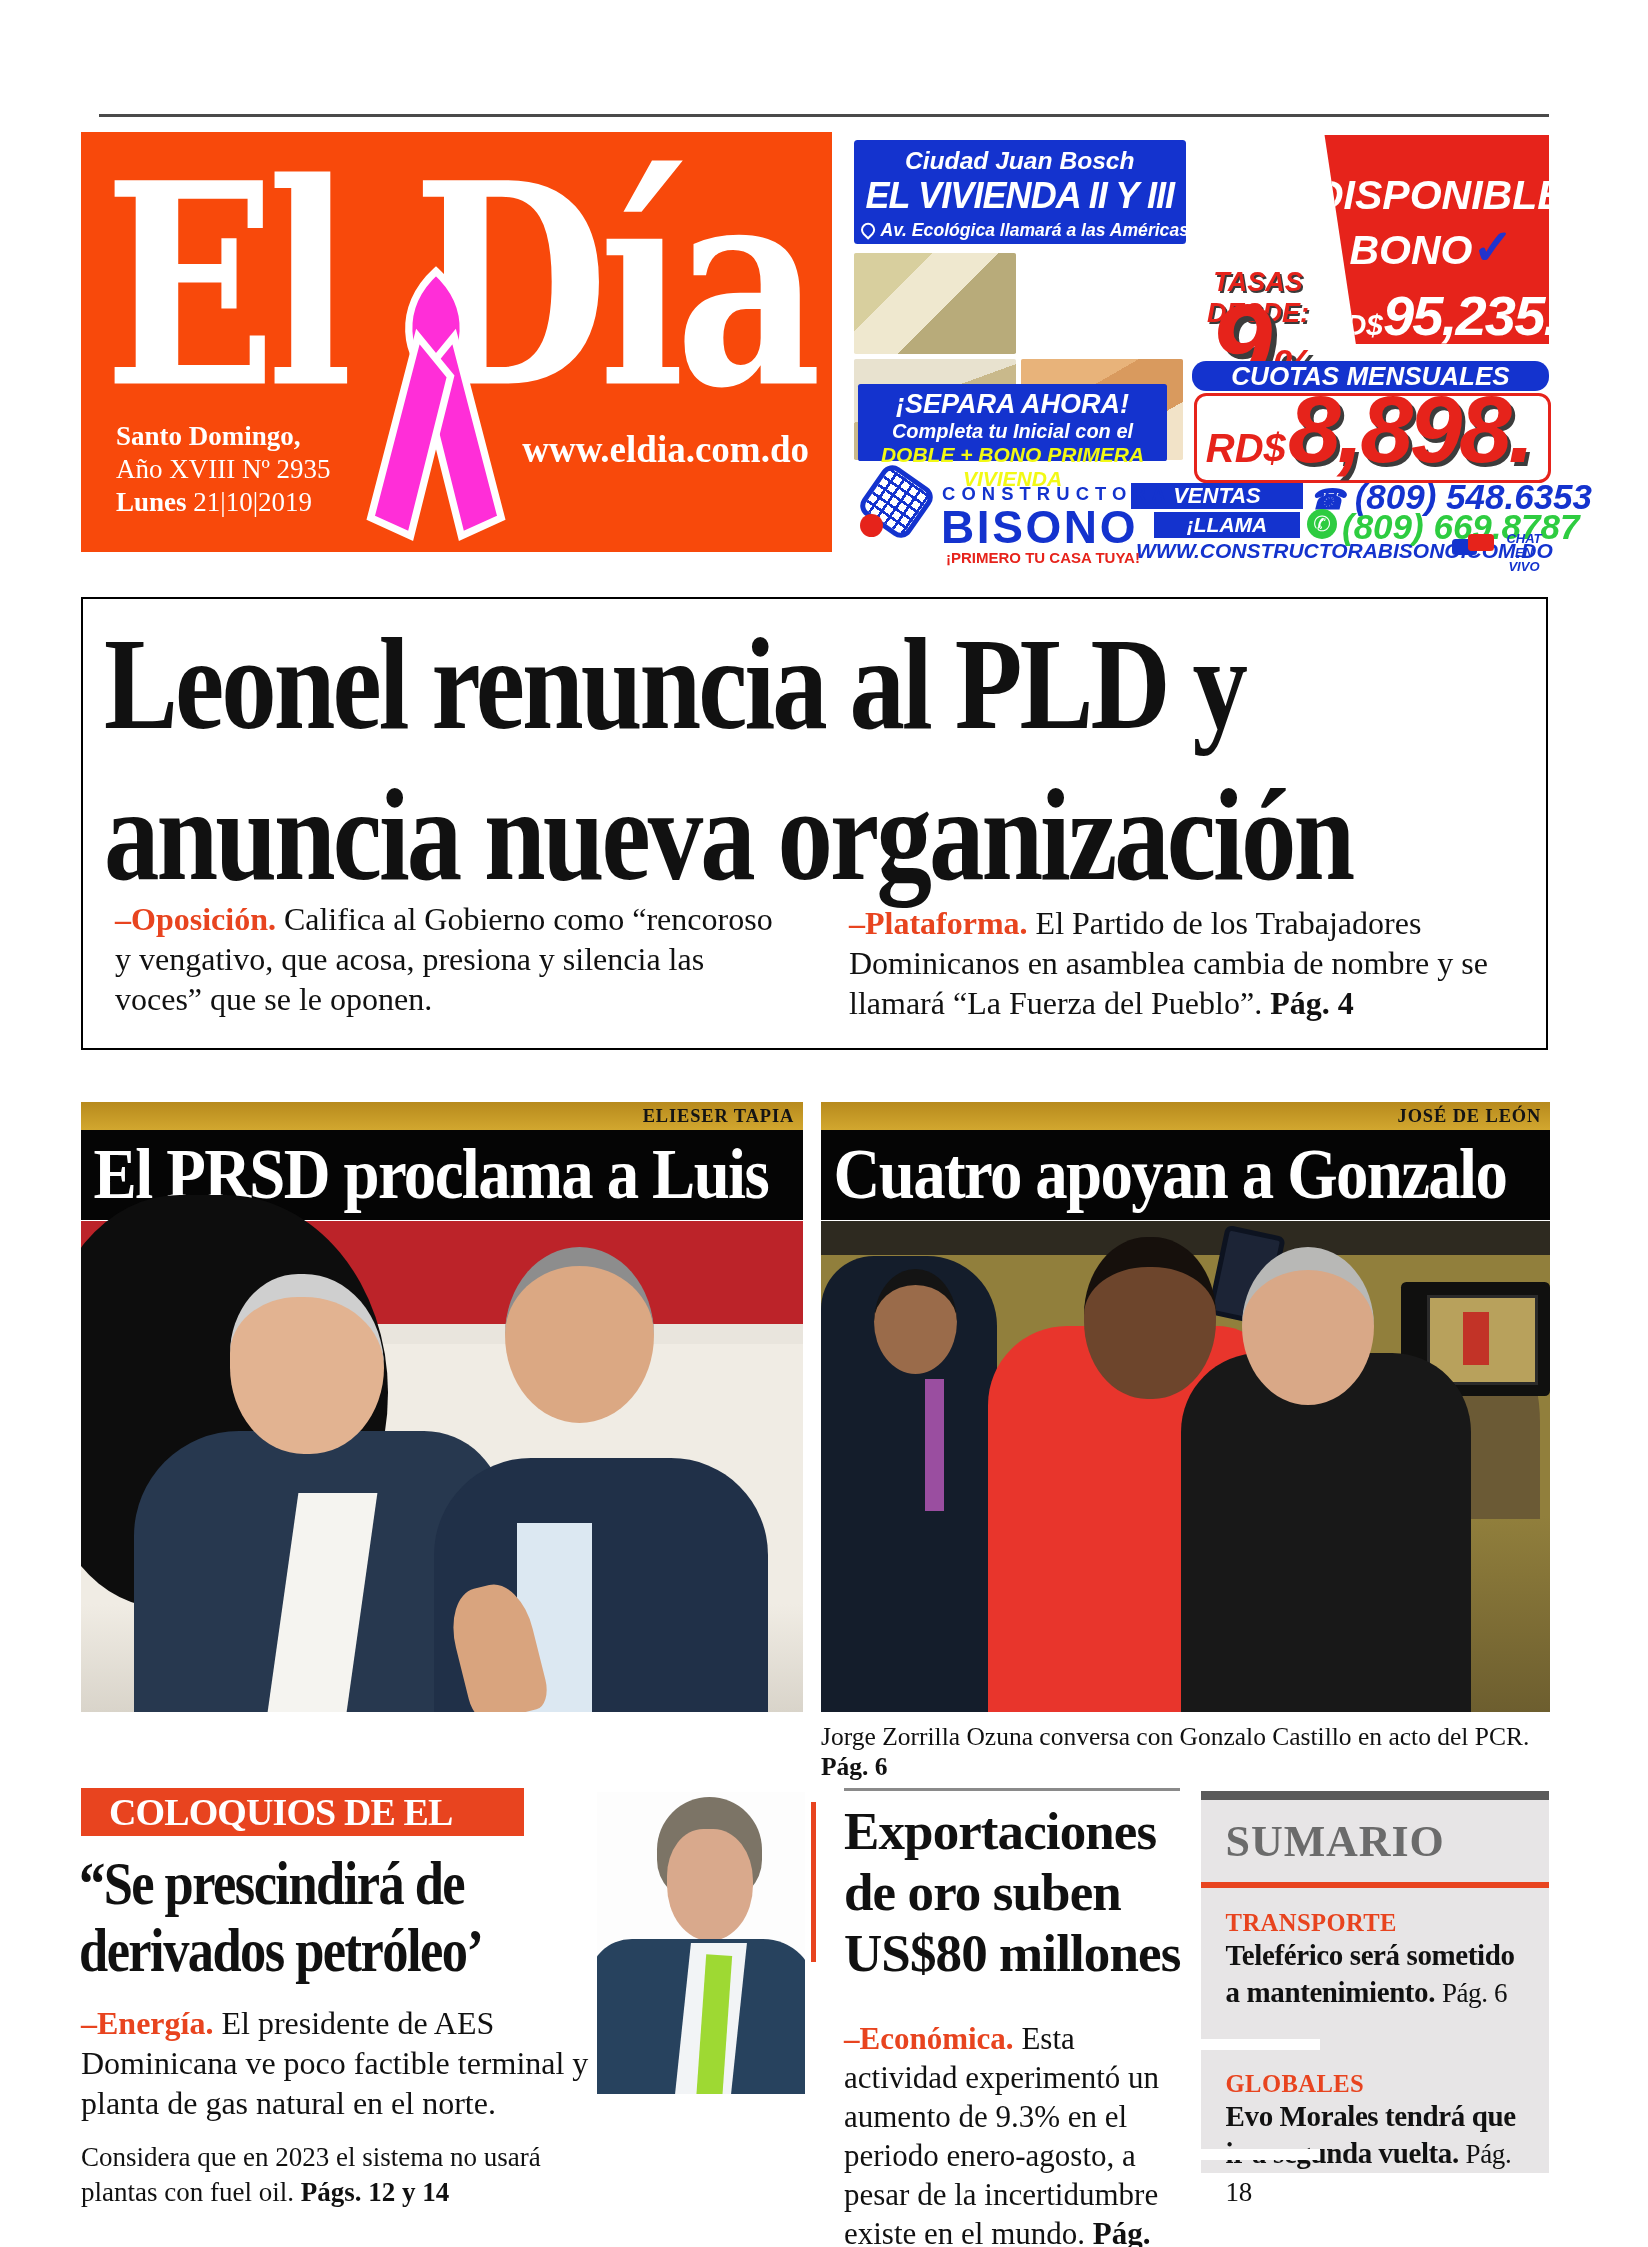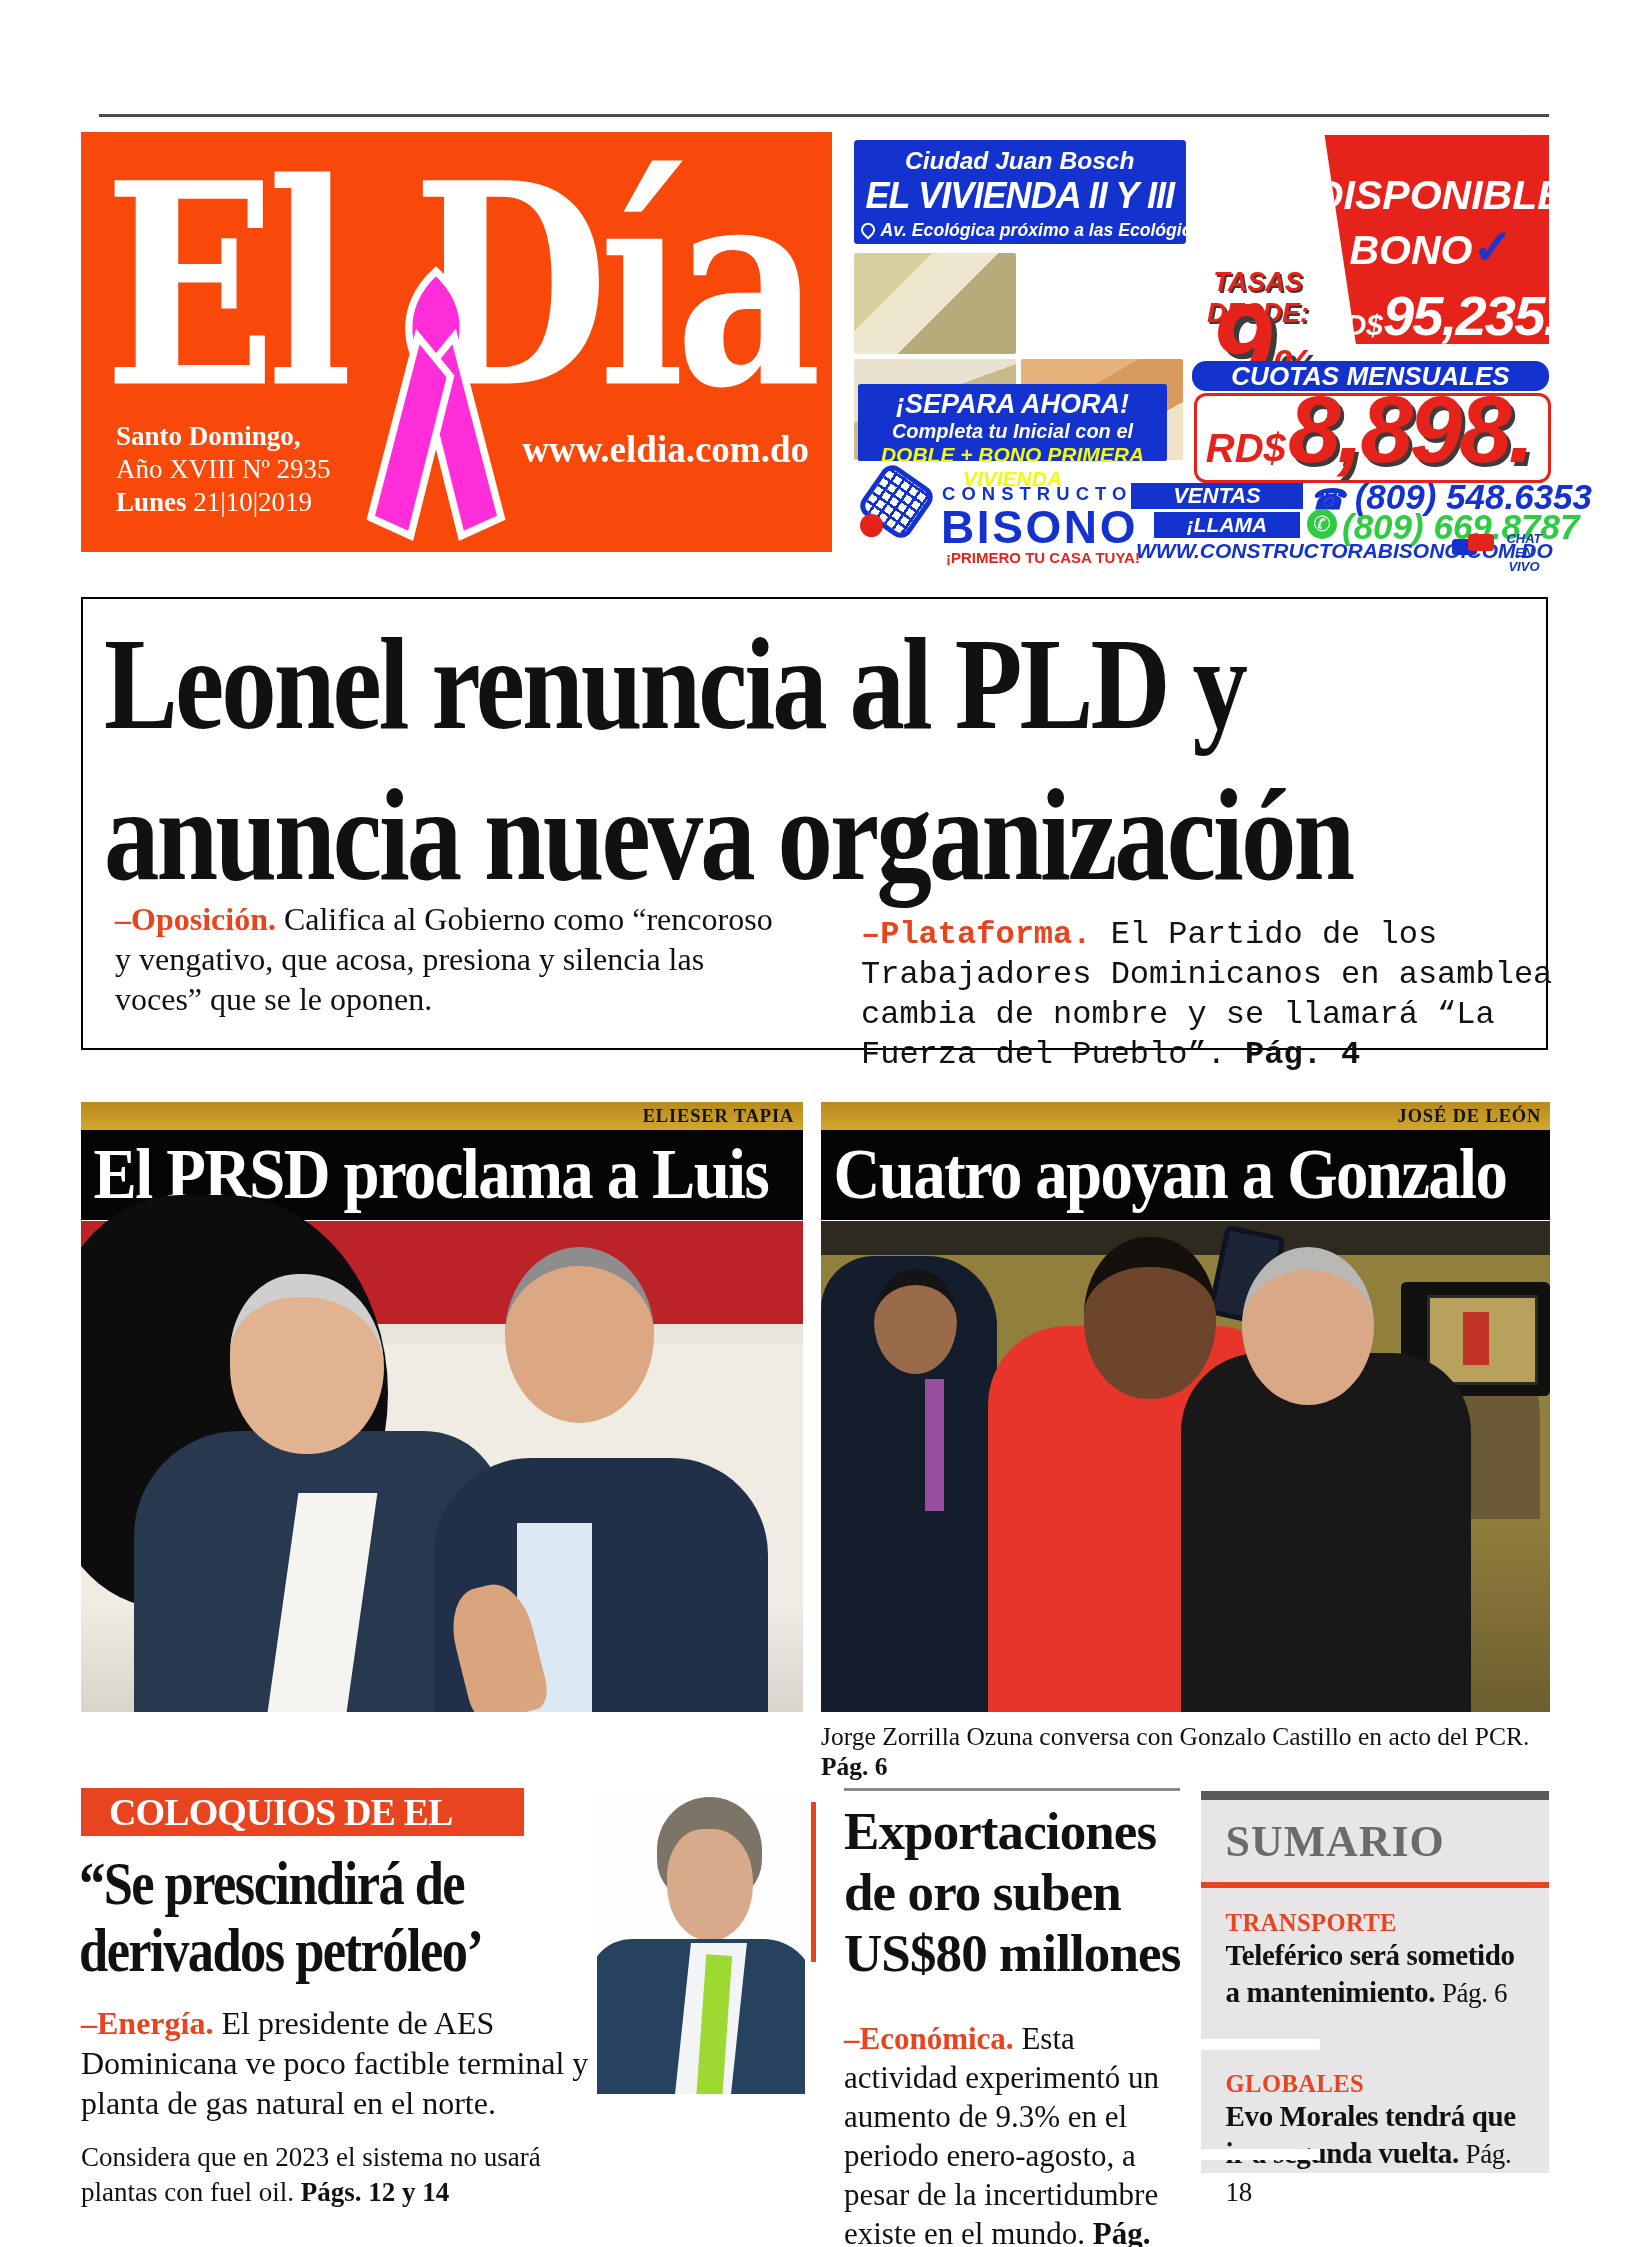--- a/index.html
+++ b/index.html
@@ -212,21 +212,21 @@
     </div>
     <div class="abs masthead-site">www.eldia.com.do</div>
   </header>
 
   <section class="abs ad">
     <div class="abs ad-bluehead">
       <span class="l1">Ciudad Juan Bosch</span>
       <span class="l2">EL VIVIENDA II Y III</span>
       <span class="ad-loc">
         <span class="pin"></span>
-        <span>Av. Ecológica próximo a las Ecológica</span>
+        <span>Av. Ecológica llamará a las Américas</span>
       </span>
     </div>
 
     <div class="abs ad-grid">
       <div class="ph1"></div>
       <div class="ph2"></div>
       <div class="ph3"></div>
       <div class="ph4"></div>
     </div>
 
@@ -277,21 +277,21 @@
   </section>
 
   <section class="abs lead-box">
     <h1 class="abs lead-h" style="margin:0;">
       <span style="display:block">Leonel renuncia al PLD y</span>
       <span style="display:block">anuncia nueva organización</span>
     </h1>
     <p class="abs subhead sub1" style="margin:0;">
       <span class="dash">–</span><span class="tagg">Oposición.</span><span> Califica al Gobierno como “rencoroso y vengativo, que acosa, presiona y silencia las voces” que se le oponen.</span>
     </p>
-    <p class="abs subhead sub2" style="margin:16px;font-family:Liberation Mono, monospace;">
+    <p class="abs subhead sub2" style="margin:4px;">
       <span class="dash">–</span><span class="tagg">Plataforma.</span><span> El Partido de los Trabajadores Dominicanos en asamblea cambia de nombre y se llamará “La Fuerza del Pueblo”. </span><span class="pagref">Pág. 4</span>
     </p>
   </section>
 
   <section class="abs story story-right">
     <div class="goldbar">JOSÉ DE LEÓN</div>
     <div class="blackbar">
       <span>Cuatro apoyan a Gonzalo</span>
     </div>
     <div class="photo rp">

